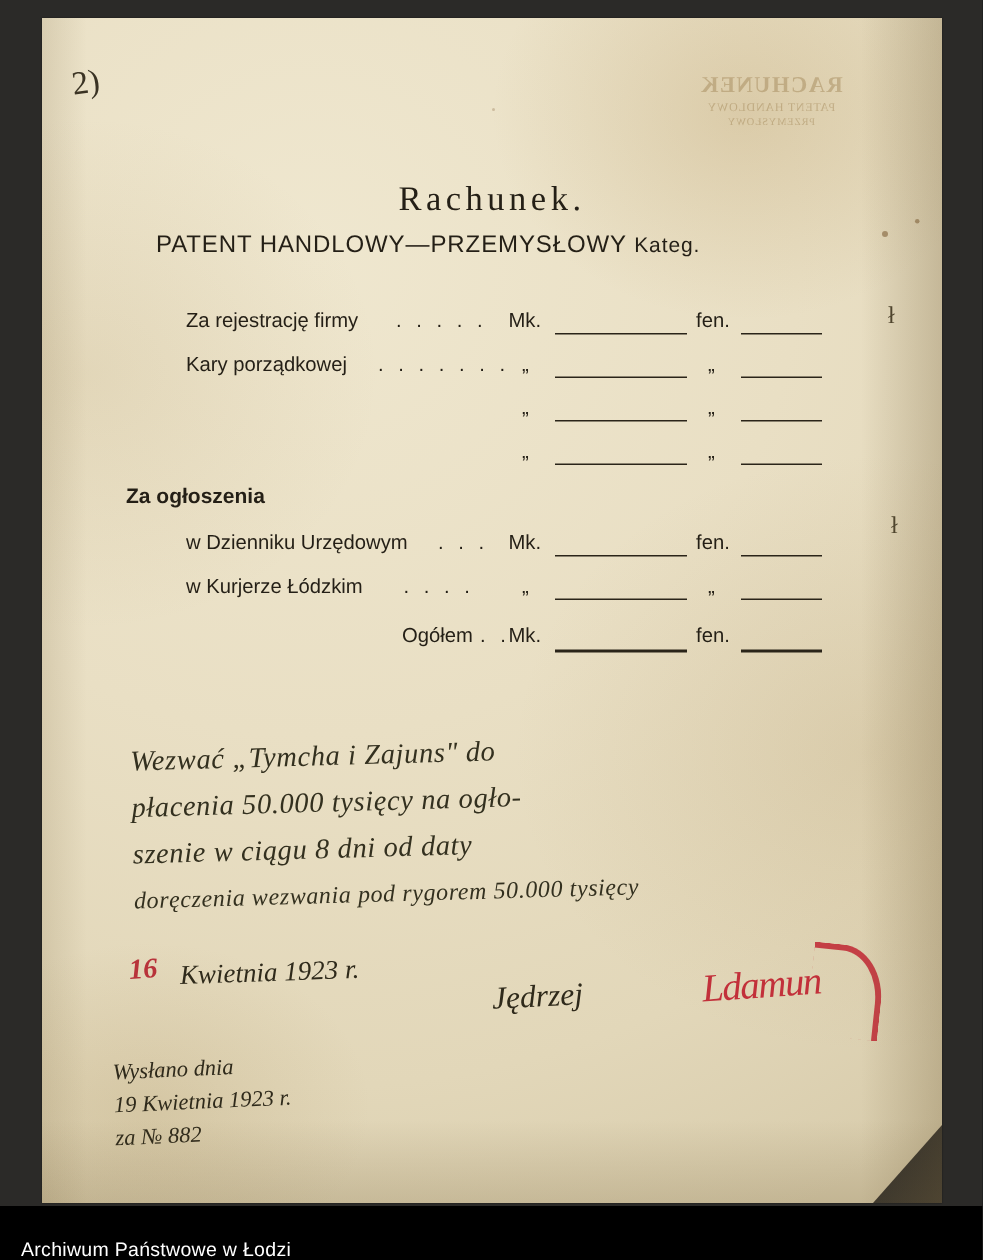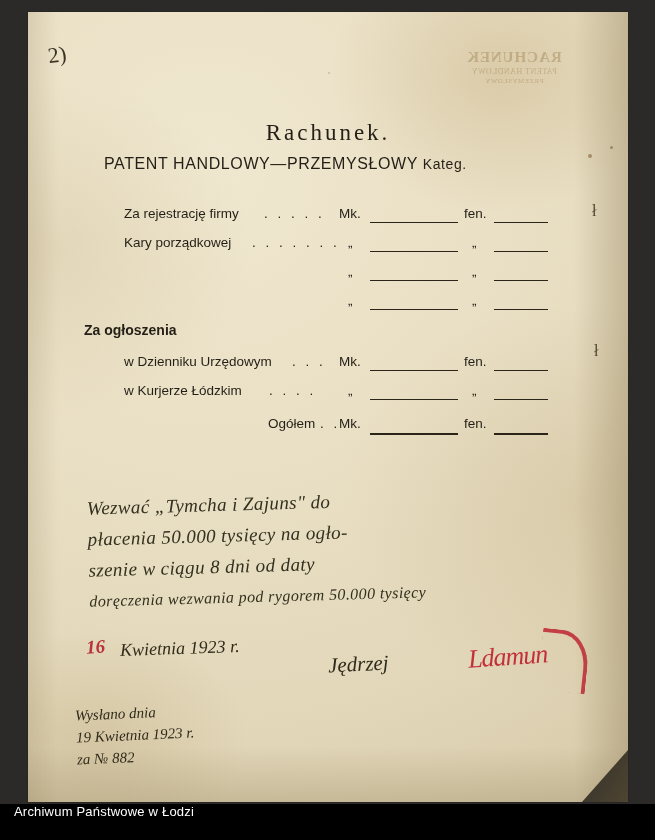--- a/index.html
+++ b/index.html
@@ -238,21 +238,21 @@
   
   .watermark-bar {
     position: absolute;
     left: 0;
     bottom: 0;
     width: 655px;
     height: 36px;
     background: #000;
     color: #fff;
     display: flex;
-    align-items: flex-start;
+    align-items: flex-end;
     padding-left: 14px;
     box-sizing: border-box;
     font-family: "Liberation Sans", sans-serif;
     font-size: 13px;
     letter-spacing: .2px;
   }
 </style>
 </head>
 <body>
 

